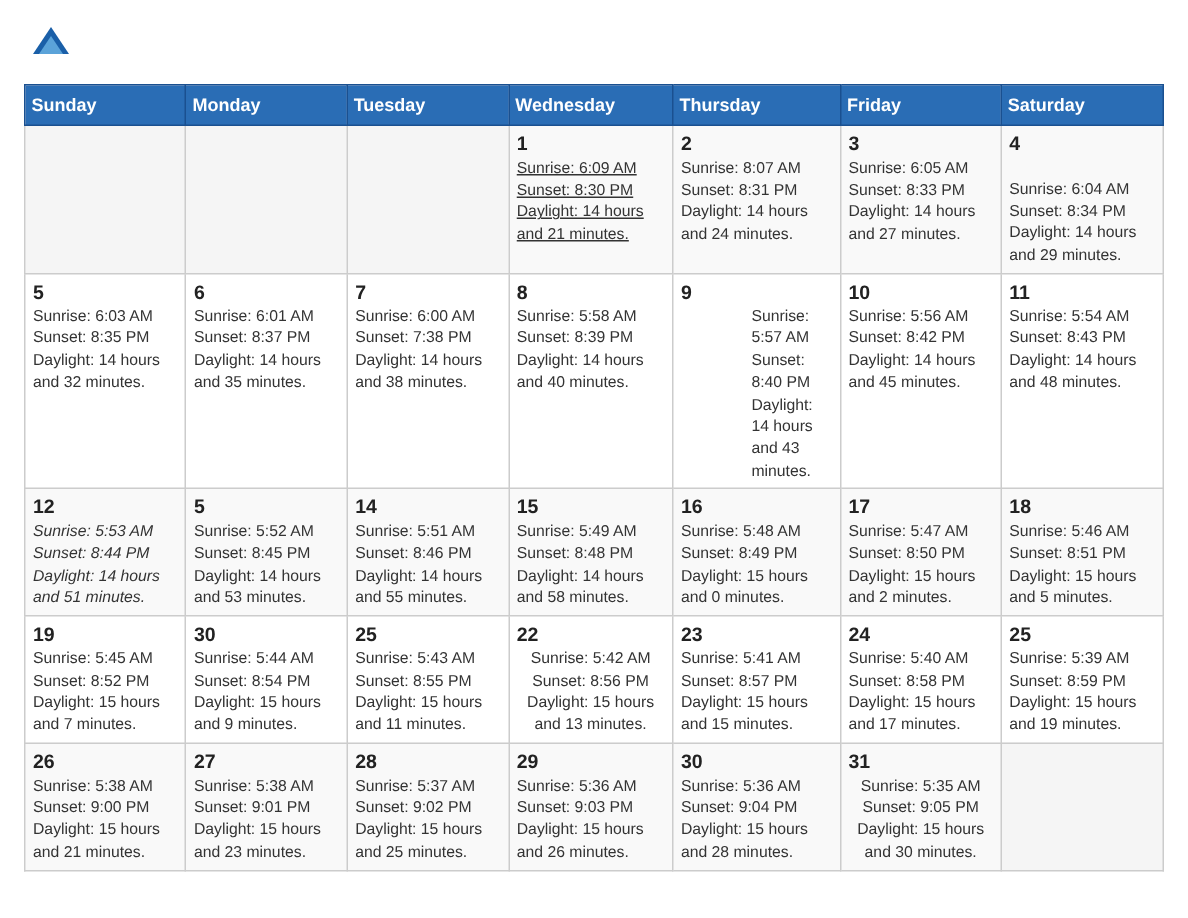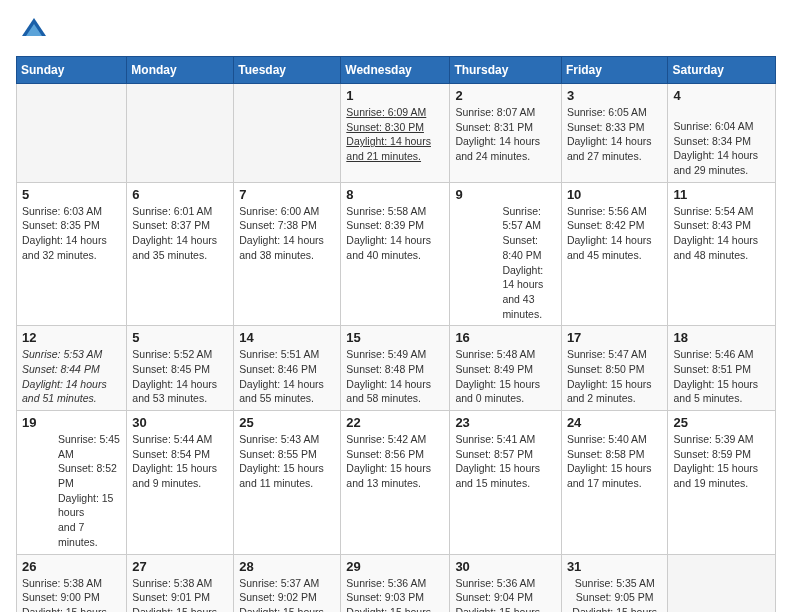--- a/index.html
+++ b/index.html
@@ -257,42 +257,42 @@
           <span class="day-number">18</span>
           <div class="day-info" style="white-space: pre-line;">Sunrise: 5:46 AM
 Sunset: 8:51 PM
 Daylight: 15 hours
 and 5 minutes.</div>
         </td>
       </tr>
       <tr>
         <td>
           <span class="day-number">19</span>
-          <div class="day-info" style="white-space: pre-line; margin-left: 36px;">Sunrise: 5:45 AM
+          <div class="day-info" style="white-space: pre-line;">Sunrise: 5:45 AM
 Sunset: 8:52 PM
 Daylight: 15 hours
 and 7 minutes.</div>
         </td>
         <td>
           <span class="day-number">30</span>
           <div class="day-info" style="white-space: pre-line;">Sunrise: 5:44 AM
 Sunset: 8:54 PM
 Daylight: 15 hours
 and 9 minutes.</div>
         </td>
         <td>
           <span class="day-number">25</span>
           <div class="day-info" style="white-space: pre-line;">Sunrise: 5:43 AM
 Sunset: 8:55 PM
 Daylight: 15 hours
 and 11 minutes.</div>
         </td>
         <td>
           <span class="day-number">22</span>
-          <div class="day-info" style="white-space: pre-line;">Sunrise: 5:42 AM
+          <div class="day-info" style="white-space: pre-line; text-align: center;">Sunrise: 5:42 AM
 Sunset: 8:56 PM
 Daylight: 15 hours
 and 13 minutes.</div>
         </td>
         <td>
           <span class="day-number">23</span>
           <div class="day-info" style="white-space: pre-line;">Sunrise: 5:41 AM
 Sunset: 8:57 PM
 Daylight: 15 hours
 and 15 minutes.</div>

